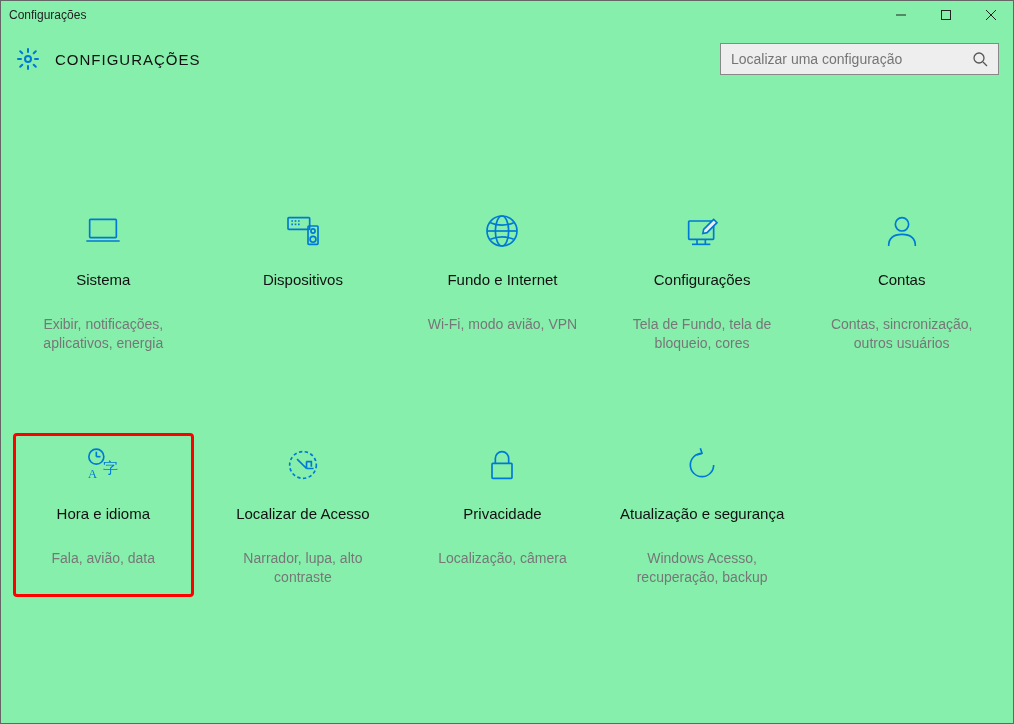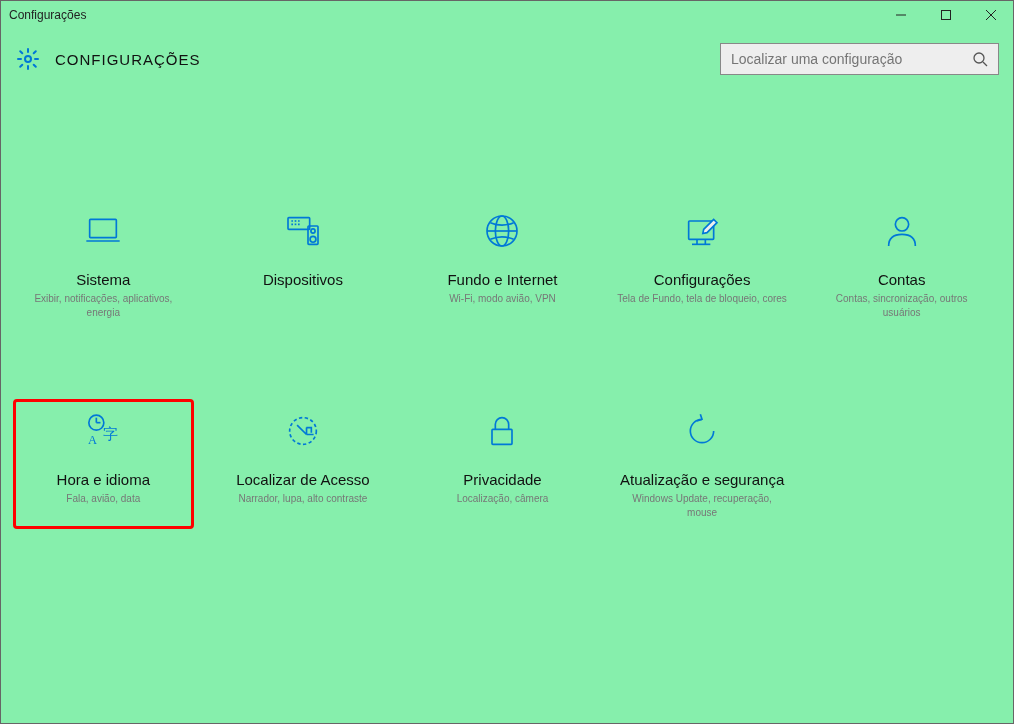--- a/index.html
+++ b/index.html
@@ -55,21 +55,21 @@
   .tile {
     display: flex; flex-direction: column; align-items: center; text-align: center;
     cursor: pointer; padding: 10px 6px; border-radius: 2px;
   }
   .tile .ticon {
     width: 44px; height: 44px; color: #0078d7; display: flex; align-items:center; justify-content:center;
     margin-bottom: 18px;
   }
   .tile .ticon svg { width: 40px; height: 40px; stroke: #0078d7; fill: none; }
   .tile .tname { font-size: 15px; color: #111; margin-bottom: 4px; }
-  .tile .tdesc { font-size: 10px; color: #777; line-height: 1.35; max-width: 170px; }
+  .tile .tdesc { font-size: 14px; color: #777; line-height: 1.35; max-width: 170px; margin-top: 23px; }
 
   .highlighted {
     border: 3px solid #ff0000; border-radius: 4px;
     padding: 7px 3px;
   }
 </style>
 </head>
 <body>
 
 <div class="window">
@@ -225,19 +225,19 @@
       </div>
 
       <div class="tile">
         <div class="ticon">
           <svg viewBox="0 0 48 48">
             <path d="M38 24 A14 14 0 1 1 24 10" stroke-width="2" fill="none"></path>
             <polyline points="22,4 24,10 18,12" stroke-width="2" fill="none"></polyline>
           </svg>
         </div>
         <div class="tname">Atualização e segurança</div>
-        <div class="tdesc">Windows Update, recuperação, mouse</div>
+        <div class="tdesc">Windows Acesso, recuperação, backup</div>
       </div>
 
     </div>
   </div>
 
 </div>
 
 </body></html>

